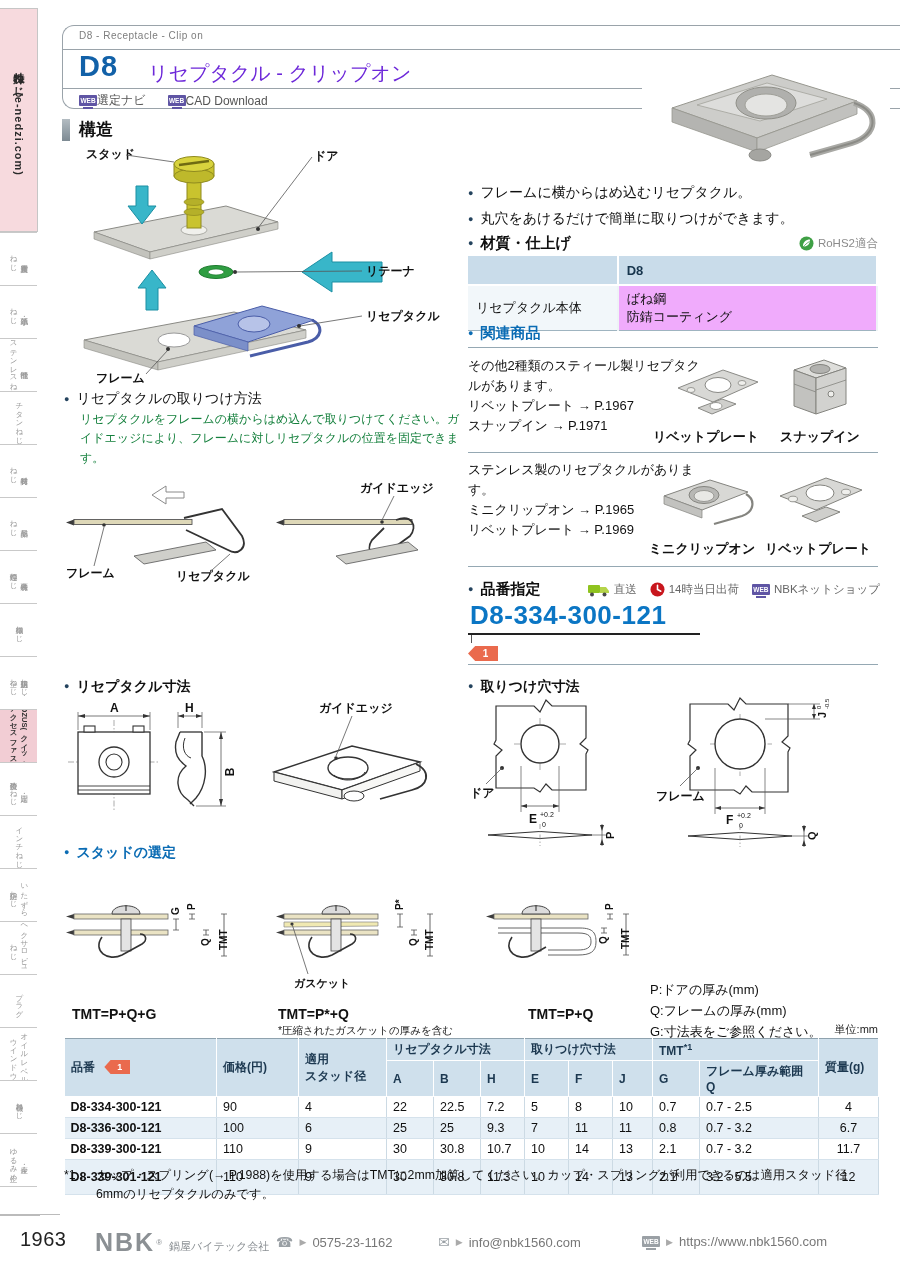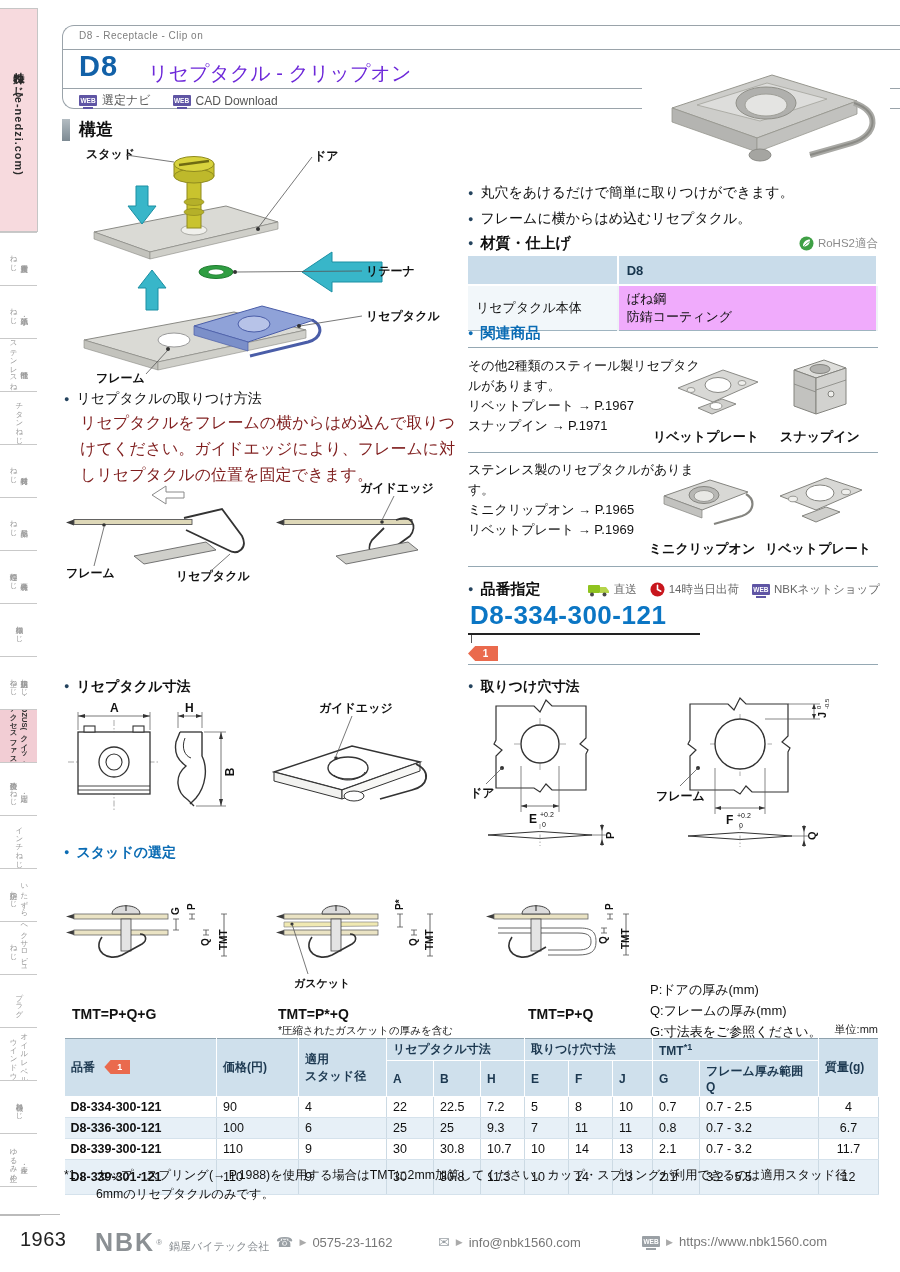--- a/index.html
+++ b/index.html
@@ -27,21 +27,21 @@
   .sbitem.active .vtx{color:#333;font-weight:bold}
   
   .hbox{position:absolute;left:62px;top:25px;width:837px;height:82px;border:1px solid #9aa3aa;
         border-right:none;border-radius:12px 0 0 12px;background:#fff}
   .crumb{position:absolute;left:16px;top:4px;font-size:10px;color:#7d7d7d;letter-spacing:.5px}
   .hline1{position:absolute;left:0;right:0;top:23px;border-top:1px solid #9aa3aa}
   .hline2{position:absolute;left:0;right:0;top:62px;border-top:1px solid #9aa3aa}
   .code{position:absolute;left:16px;top:24px;font-size:29px;font-weight:bold;color:#1261a8;letter-spacing:1px}
   .ptitle{position:absolute;left:85px;top:34px;font-size:20px;font-weight:normal;color:#6d28d9}
   .weblinks{position:absolute;left:16px;top:66px;display:flex;gap:22px;align-items:center}
-  .weblink{display:flex;align-items:center;gap:5px;font-size:12px;color:#555}
+  .weblink{display:flex;align-items:center;font-size:12px;color:#555}
   .webico{width:18px;height:11px;background:#5f55a4;color:#fff;font-size:6.5px;font-weight:bold;
           display:flex;align-items:center;justify-content:center;position:relative;border-radius:1px}
   .webico::after{content:"";position:absolute;bottom:-3px;left:4px;right:4px;height:2px;background:#5f55a4}
   .webico.gray{background:#9aa0a5}.webico.gray::after{background:#9aa0a5}
   
   .h2bar{display:flex;align-items:center;gap:9px;font-size:17px;font-weight:bold;color:#101010}
   .h2bar::before{content:"";width:8px;height:22px;background:linear-gradient(180deg,#b3bcc2,#7d8a93)}
   
   .feat{display:flex;margin-bottom:8px;font-size:14px;color:#0f0f0f}
   .feat::before{content:"●";font-size:9px;color:#24435e;margin:4px 7px 0 0}
@@ -245,21 +245,21 @@
       <text x="30" y="238" class="lbltxt">フレーム</text>
       <line x1="80" y1="230" x2="102" y2="206" stroke="#555" stroke-width="0.8"></line>
         <circle cx="102" cy="205" r="2" fill="#333"></circle>
     </svg>
   </div>
 
   <div class="abs" style="left:64px;top:390px;width:404px">
     <div class="feat" style="margin-bottom:2px">
         <span>リセプタクルの取りつけ方法</span>
       </div>
-    <div style="padding-left:16px;font-size:16px;line-height:1.62;color:#7f1d1d;width:388px">リセプタクルをフレームの横からはめ込んで取りつけてください。ガイドエッジにより、フレームに対しリセプタクルの位置を固定できます。</div>
+    <div style="padding-left:16px;font-size:12px;line-height:1.62;color:#15803d;width:388px">リセプタクルをフレームの横からはめ込んで取りつけてください。ガイドエッジにより、フレームに対しリセプタクルの位置を固定できます。</div>
   </div>
 
   <div class="abs" style="left:64px;top:478px">
     <svg width="405" height="104" viewBox="0 0 405 104">
 
       <polygon points="120,14 102,14 102,8 88,17 102,26 102,20 120,20" fill="#fff" stroke="#8a8a8a"></polygon>
 
       <polygon points="2,44.5 10,41.5 10,47.5" fill="#3b3b3b"></polygon>
       <rect x="10" y="41.5" width="118" height="5" fill="#ded8b8" stroke="#555" stroke-width="0.9"></rect>
       <path d="M120,40 L158,31 L178,58 C184,70 174,78 164,72 L122,52" fill="none" stroke="#333" stroke-width="1.8"></path>
@@ -275,24 +275,24 @@
       <path d="M332,42 C348,36 354,48 346,58 L324,74 C312,82 300,74 308,62 L320,50" fill="none" stroke="#333" stroke-width="1.8"></path>
       <polygon points="272,78 344,64 354,72 282,86" fill="#cfcfca" stroke="#555" stroke-width="0.8"></polygon>
       <text x="296" y="14" class="lbltxt">ガイドエッジ</text>
       <line x1="330" y1="18" x2="318" y2="42" stroke="#555" stroke-width="0.8"></line>
         <circle cx="318" cy="44" r="1.8" fill="#333"></circle>
     </svg>
   </div>
 
   <div class="abs" style="left:468px;top:184px">
     <div class="feat">
+        <span>フレームに横からはめ込むリセプタクル。</span>
+      </div>
+    <div class="feat">
         <span>丸穴をあけるだけで簡単に取りつけができます。</span>
-      </div>
-    <div class="feat">
-        <span>フレームに横からはめ込むリセプタクル。</span>
       </div>
   </div>
 
   <div class="abs row" style="left:468px;top:234px;width:410px;justify-content:space-between">
     <div class="sec">
         <span>材質・仕上げ</span>
       </div>
     <div class="row" style="gap:4px">
       <svg width="15" height="15" viewBox="0 0 15 15">
         <circle cx="7.5" cy="7.5" r="7" fill="#3fa045"></circle>

